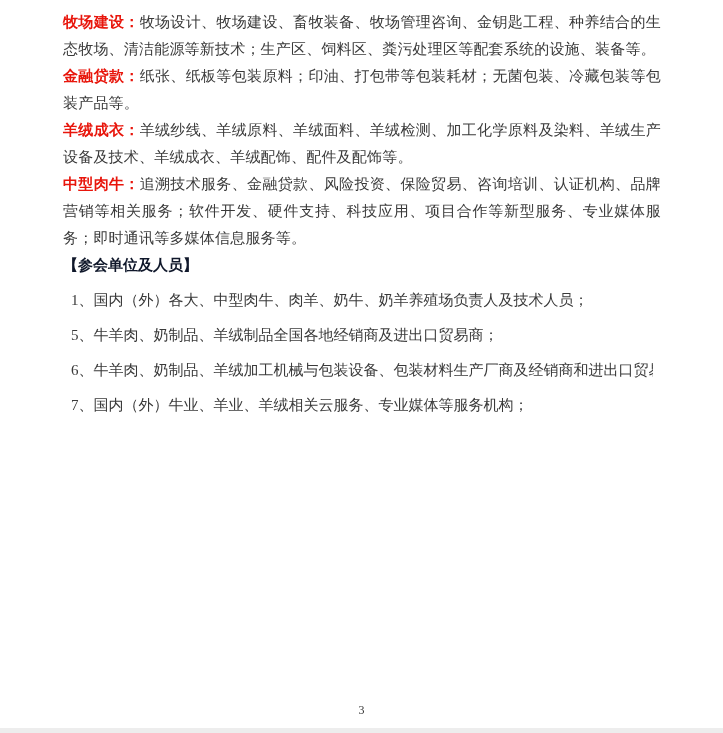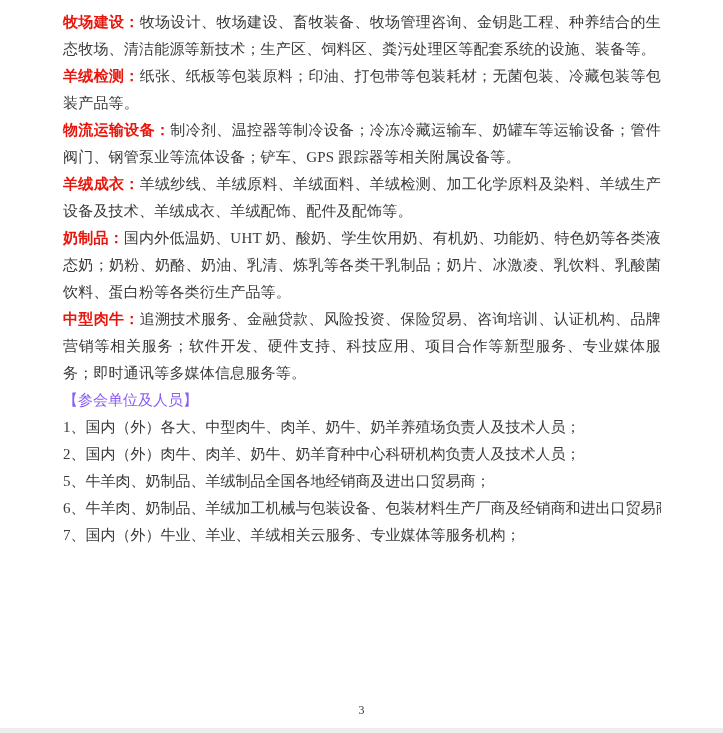--- a/index.html
+++ b/index.html
@@ -31,25 +31,25 @@
     letter-spacing: 0.2px;
   }
   p.section .label {
     color: #e8160c;
     font-weight: bold;
   }
   .attendees-heading {
     margin: 0;
     font-size: 15px;
     line-height: 27px;
-    color: #8b5cf6;
-    font-weight: normal;
+    color: #0f172a;
+    font-weight: bold;
   }
   .attendee-item {
-    margin: 0;
+    margin: 8px;
     font-size: 15px;
     line-height: 27px;
     color: #3a3a3a;
     white-space: nowrap;
     overflow: hidden;
   }
   .page-number {
     position: absolute;
     left: 0;
     right: 0;
@@ -69,35 +69,32 @@
   }
 </style>
 </head>
 <body>
 
 <div class="page">
 
   <p class="section"><span class="label">牧场建设：</span><span>牧场设计、牧场建设、畜牧装备、牧场管理咨询、金钥匙工程、种养结合的生态牧场、清洁能源等新技术；生产区、饲料区、粪污处理区等配套系统的设施、装备等。</span></p>
 
 
-  <p class="section"><span class="label">羊绒检测：</span><span>纸张、纸板等包装原料；印油、打包带等包装耗材；无菌包装、冷藏包装等包装产品等。</span></p>
+  <p class="section"><span class="label">金融贷款：</span><span>纸张、纸板等包装原料；印油、打包带等包装耗材；无菌包装、冷藏包装等包装产品等。</span></p>
 
-  <p class="section"><span class="label">物流运输设备：</span><span>制冷剂、温控器等制冷设备；冷冻冷藏运输车、奶罐车等运输设备；管件阀门、钢管泵业等流体设备；铲车、GPS 跟踪器等相关附属设备等。</span></p>
 
 
   <p class="section"><span class="label">羊绒成衣：</span><span>羊绒纱线、羊绒原料、羊绒面料、羊绒检测、加工化学原料及染料、羊绒生产设备及技术、羊绒成衣、羊绒配饰、配件及配饰等。</span></p>
 
-  <p class="section"><span class="label">奶制品：</span><span>国内外低温奶、UHT 奶、酸奶、学生饮用奶、有机奶、功能奶、特色奶等各类液态奶；奶粉、奶酪、奶油、乳清、炼乳等各类干乳制品；奶片、冰激凌、乳饮料、乳酸菌饮料、蛋白粉等各类衍生产品等。</span></p>
 
   <p class="section"><span class="label">中型肉牛：</span><span>追溯技术服务、金融贷款、风险投资、保险贸易、咨询培训、认证机构、品牌营销等相关服务；软件开发、硬件支持、科技应用、项目合作等新型服务、专业媒体服务；即时通讯等多媒体信息服务等。</span></p>
 
   <p class="attendees-heading">【参会单位及人员】</p>
 
   <p class="attendee-item">1、国内（外）各大、中型肉牛、肉羊、奶牛、奶羊养殖场负责人及技术人员；</p>
-  <p class="attendee-item">2、国内（外）肉牛、肉羊、奶牛、奶羊育种中心科研机构负责人及技术人员；</p>
   <p class="attendee-item">5、牛羊肉、奶制品、羊绒制品全国各地经销商及进出口贸易商；</p>
   <p class="attendee-item">6、牛羊肉、奶制品、羊绒加工机械与包装设备、包装材料生产厂商及经销商和进出口贸易商；</p>
   <p class="attendee-item">7、国内（外）牛业、羊业、羊绒相关云服务、专业媒体等服务机构；</p>
 
   <div class="page-number">3</div>
 
   <div class="bottom-edge"></div>
 
 </div>
 

